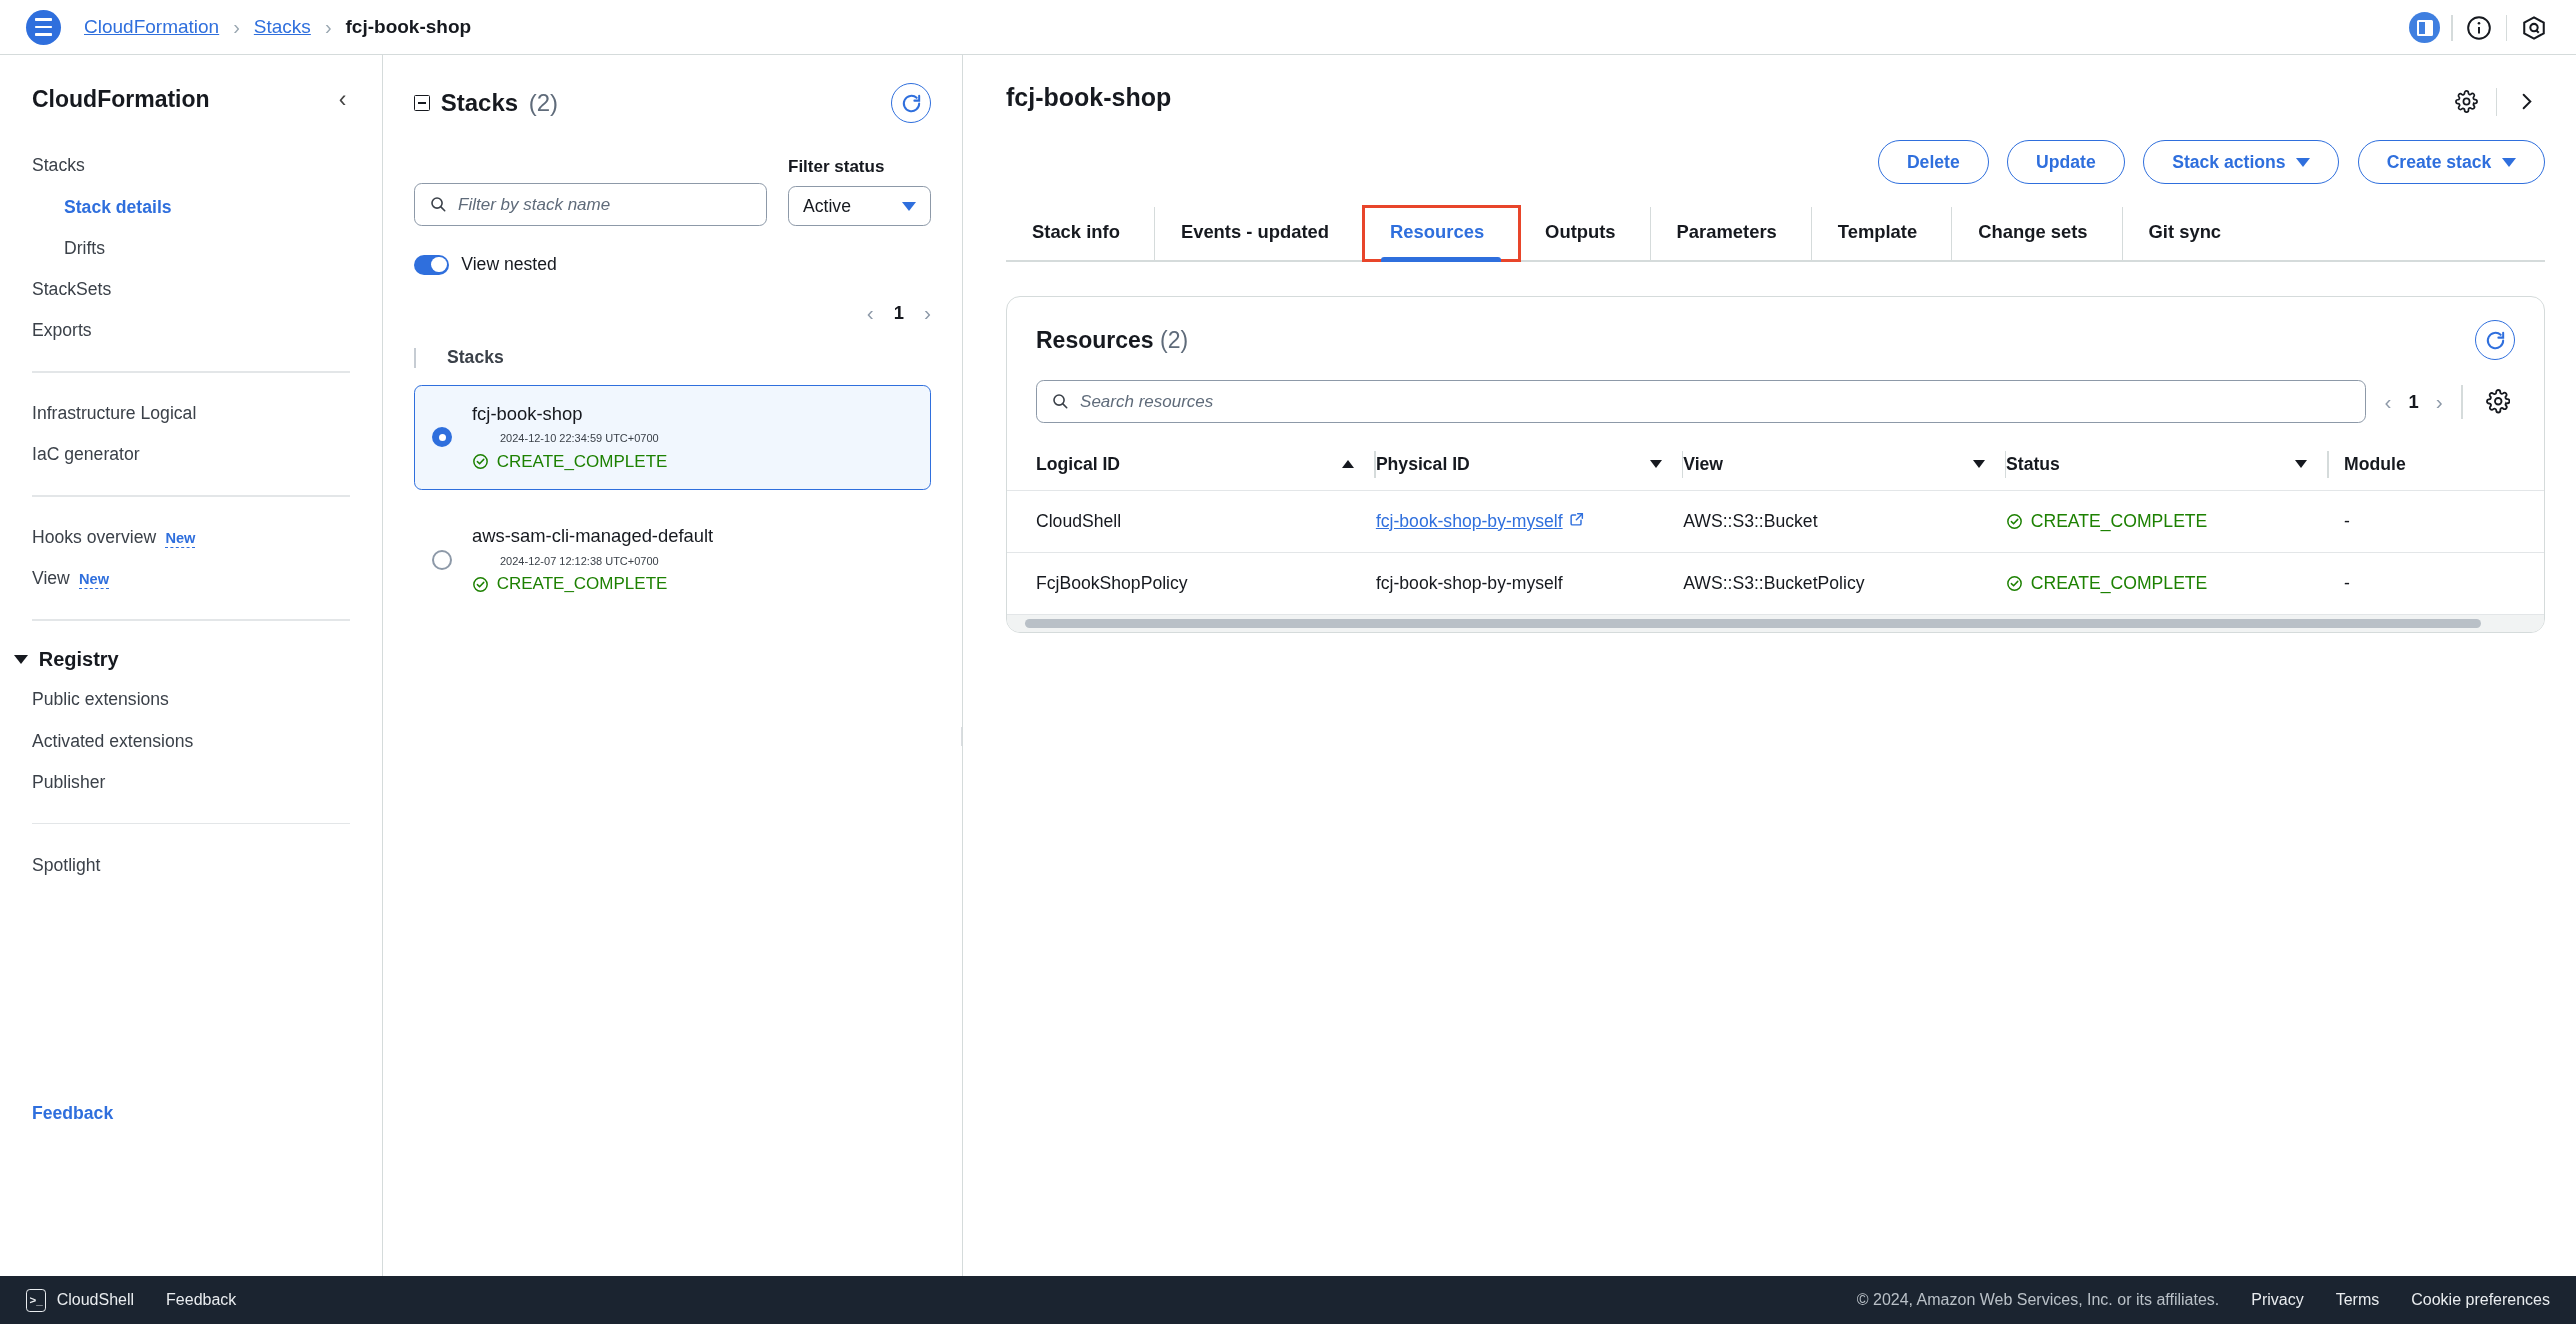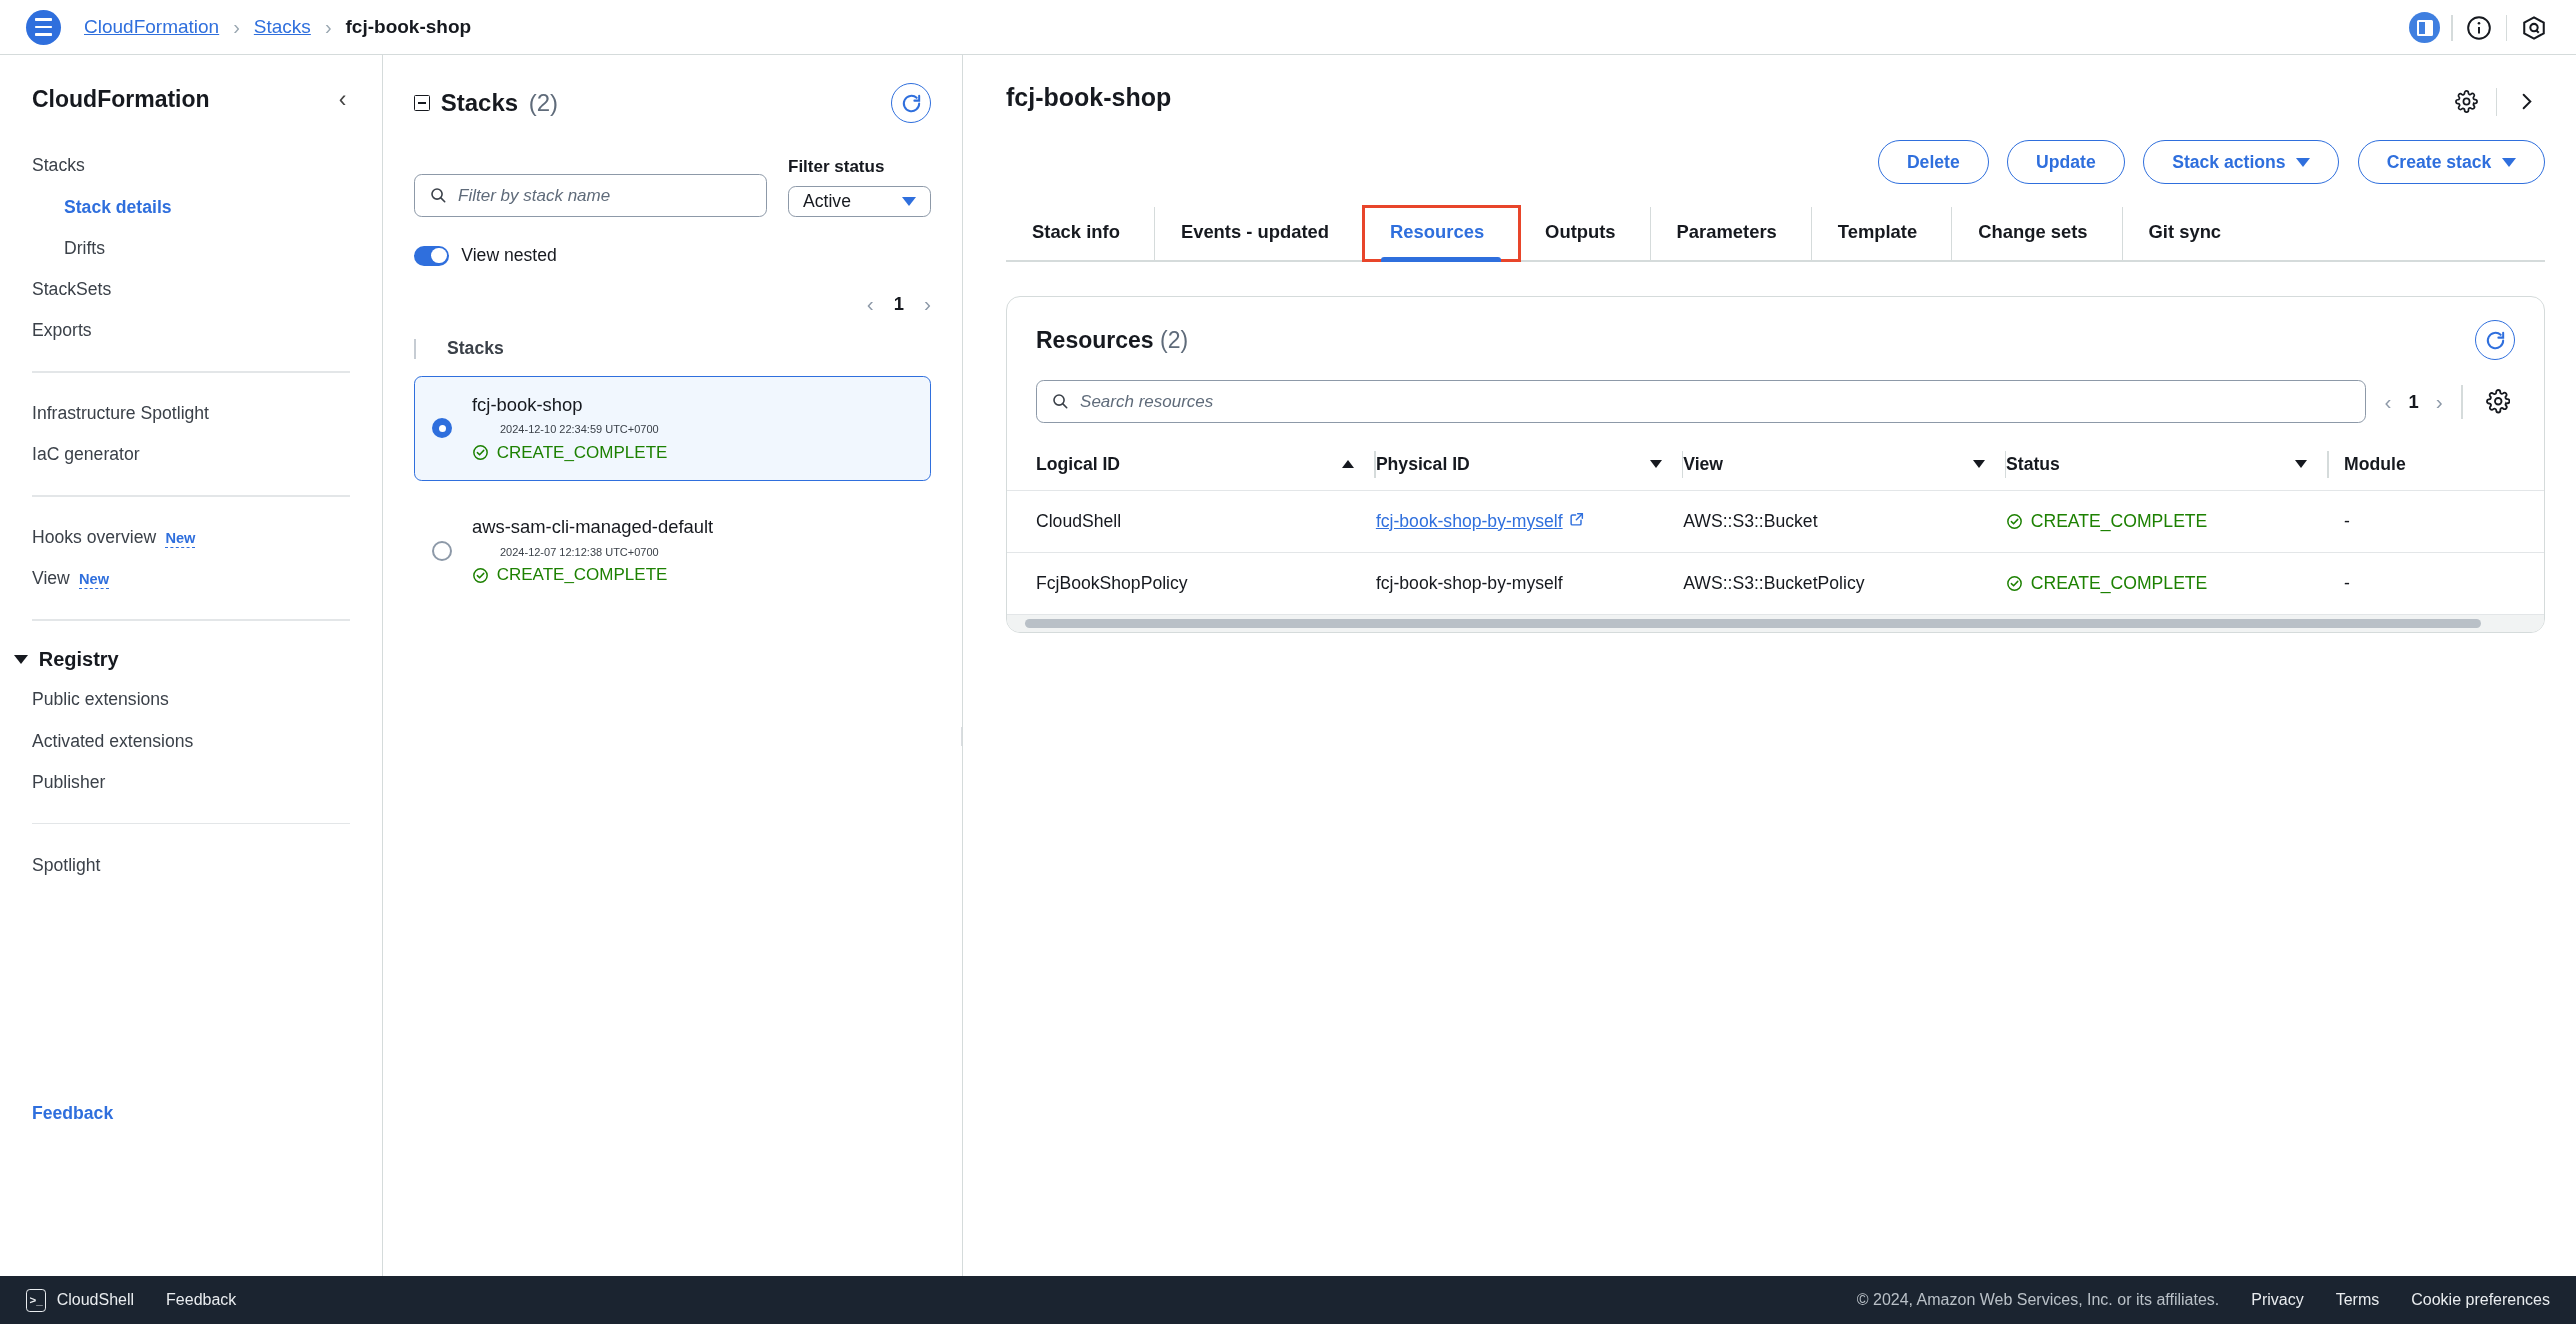--- a/index.html
+++ b/index.html
@@ -123,21 +123,21 @@
   .filters-row { display:flex; align-items: flex-end; gap: 21.5px; }
   .filter-col-1 { flex: 1; }
   .filter-label { font-size: 17px; font-weight: 700; color:#16191f; margin-bottom: 9.2px; }
   .input-box {
     height: 43px; border: 1.5px solid #8d99a8; border-radius: 7.7px;
     display:flex; align-items:center; gap: 10.7px; padding: 0 14px;
     background: #fff; cursor: text;
   }
   .input-ph { font-size: 17px; color: #5f6b7a; font-style: italic; }
   .select-box {
-    height: 31px; width: 143px; border: 1.5px solid #8d99a8; border-radius: 7.7px;
+    height: 40px; width: 143px; border: 1.5px solid #8d99a8; border-radius: 7.7px;
     display:flex; align-items:center; justify-content: space-between;
     padding: 0 14px; cursor: pointer; background:#fff;
   }
   .select-val { font-size: 17.6px; color: #16191f; }
   .tri-down { width:0;height:0;border-left:7px solid transparent;border-right:7px solid transparent;border-top:9.2px solid #2f6fdd; }
   .toggle-row { display:flex; align-items:center; gap: 12.3px; margin-top: 28px; }
   .toggle {
     width: 35px; height: 20px; border-radius: 10px; background: #2f6fdd;
     position: relative; cursor: pointer; flex: 0 0 auto;
   }
@@ -309,21 +309,21 @@
     </div>
 
     <div class="nav-item">Stacks</div>
     <div class="nav-item sub active">Stack details</div>
     <div class="nav-item sub">Drifts</div>
     <div class="nav-item">StackSets</div>
     <div class="nav-item">Exports</div>
 
     <div class="nav-sep"></div>
 
-    <div class="nav-item">Infrastructure Spotlight</div>
+    <div class="nav-item">Infrastructure Logical</div>
     <div class="nav-item">IaC generator</div>
 
     <div class="nav-sep"></div>
 
     <div class="nav-item">
       <span>Hooks overview</span><span class="newtag">New</span>
     </div>
     <div class="nav-item">
       <span>View</span><span class="newtag">New</span>
     </div>

